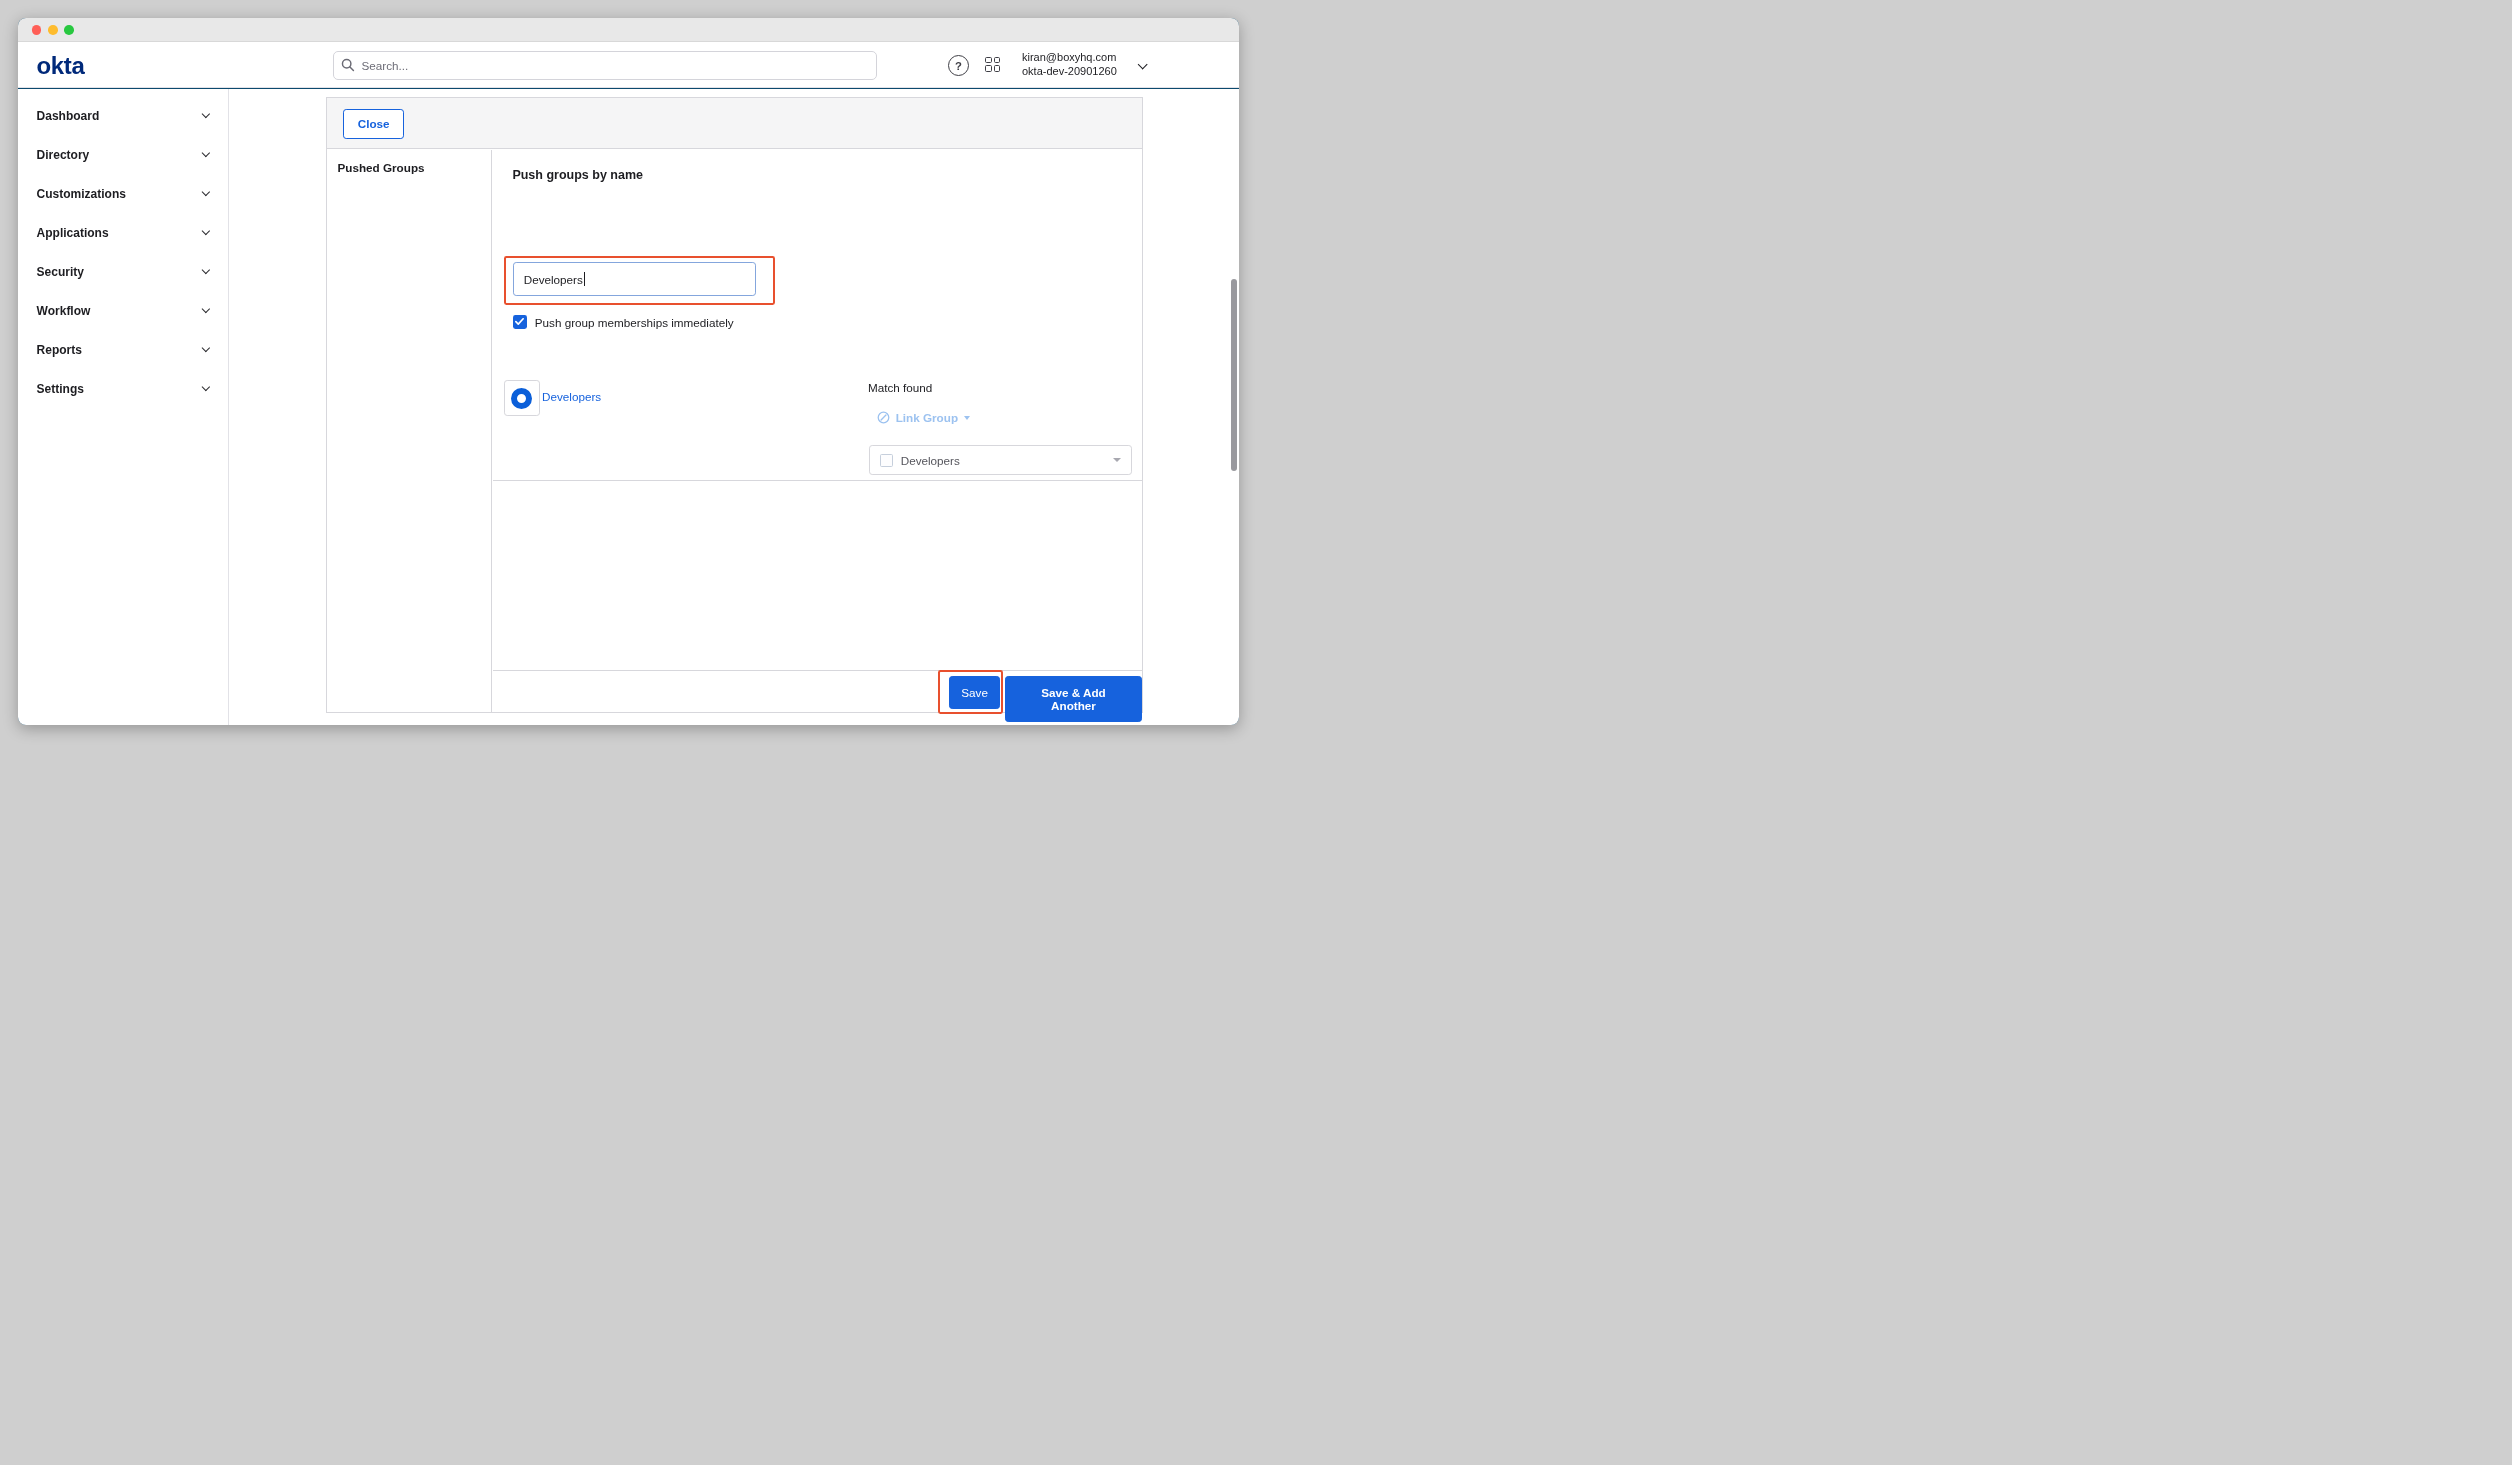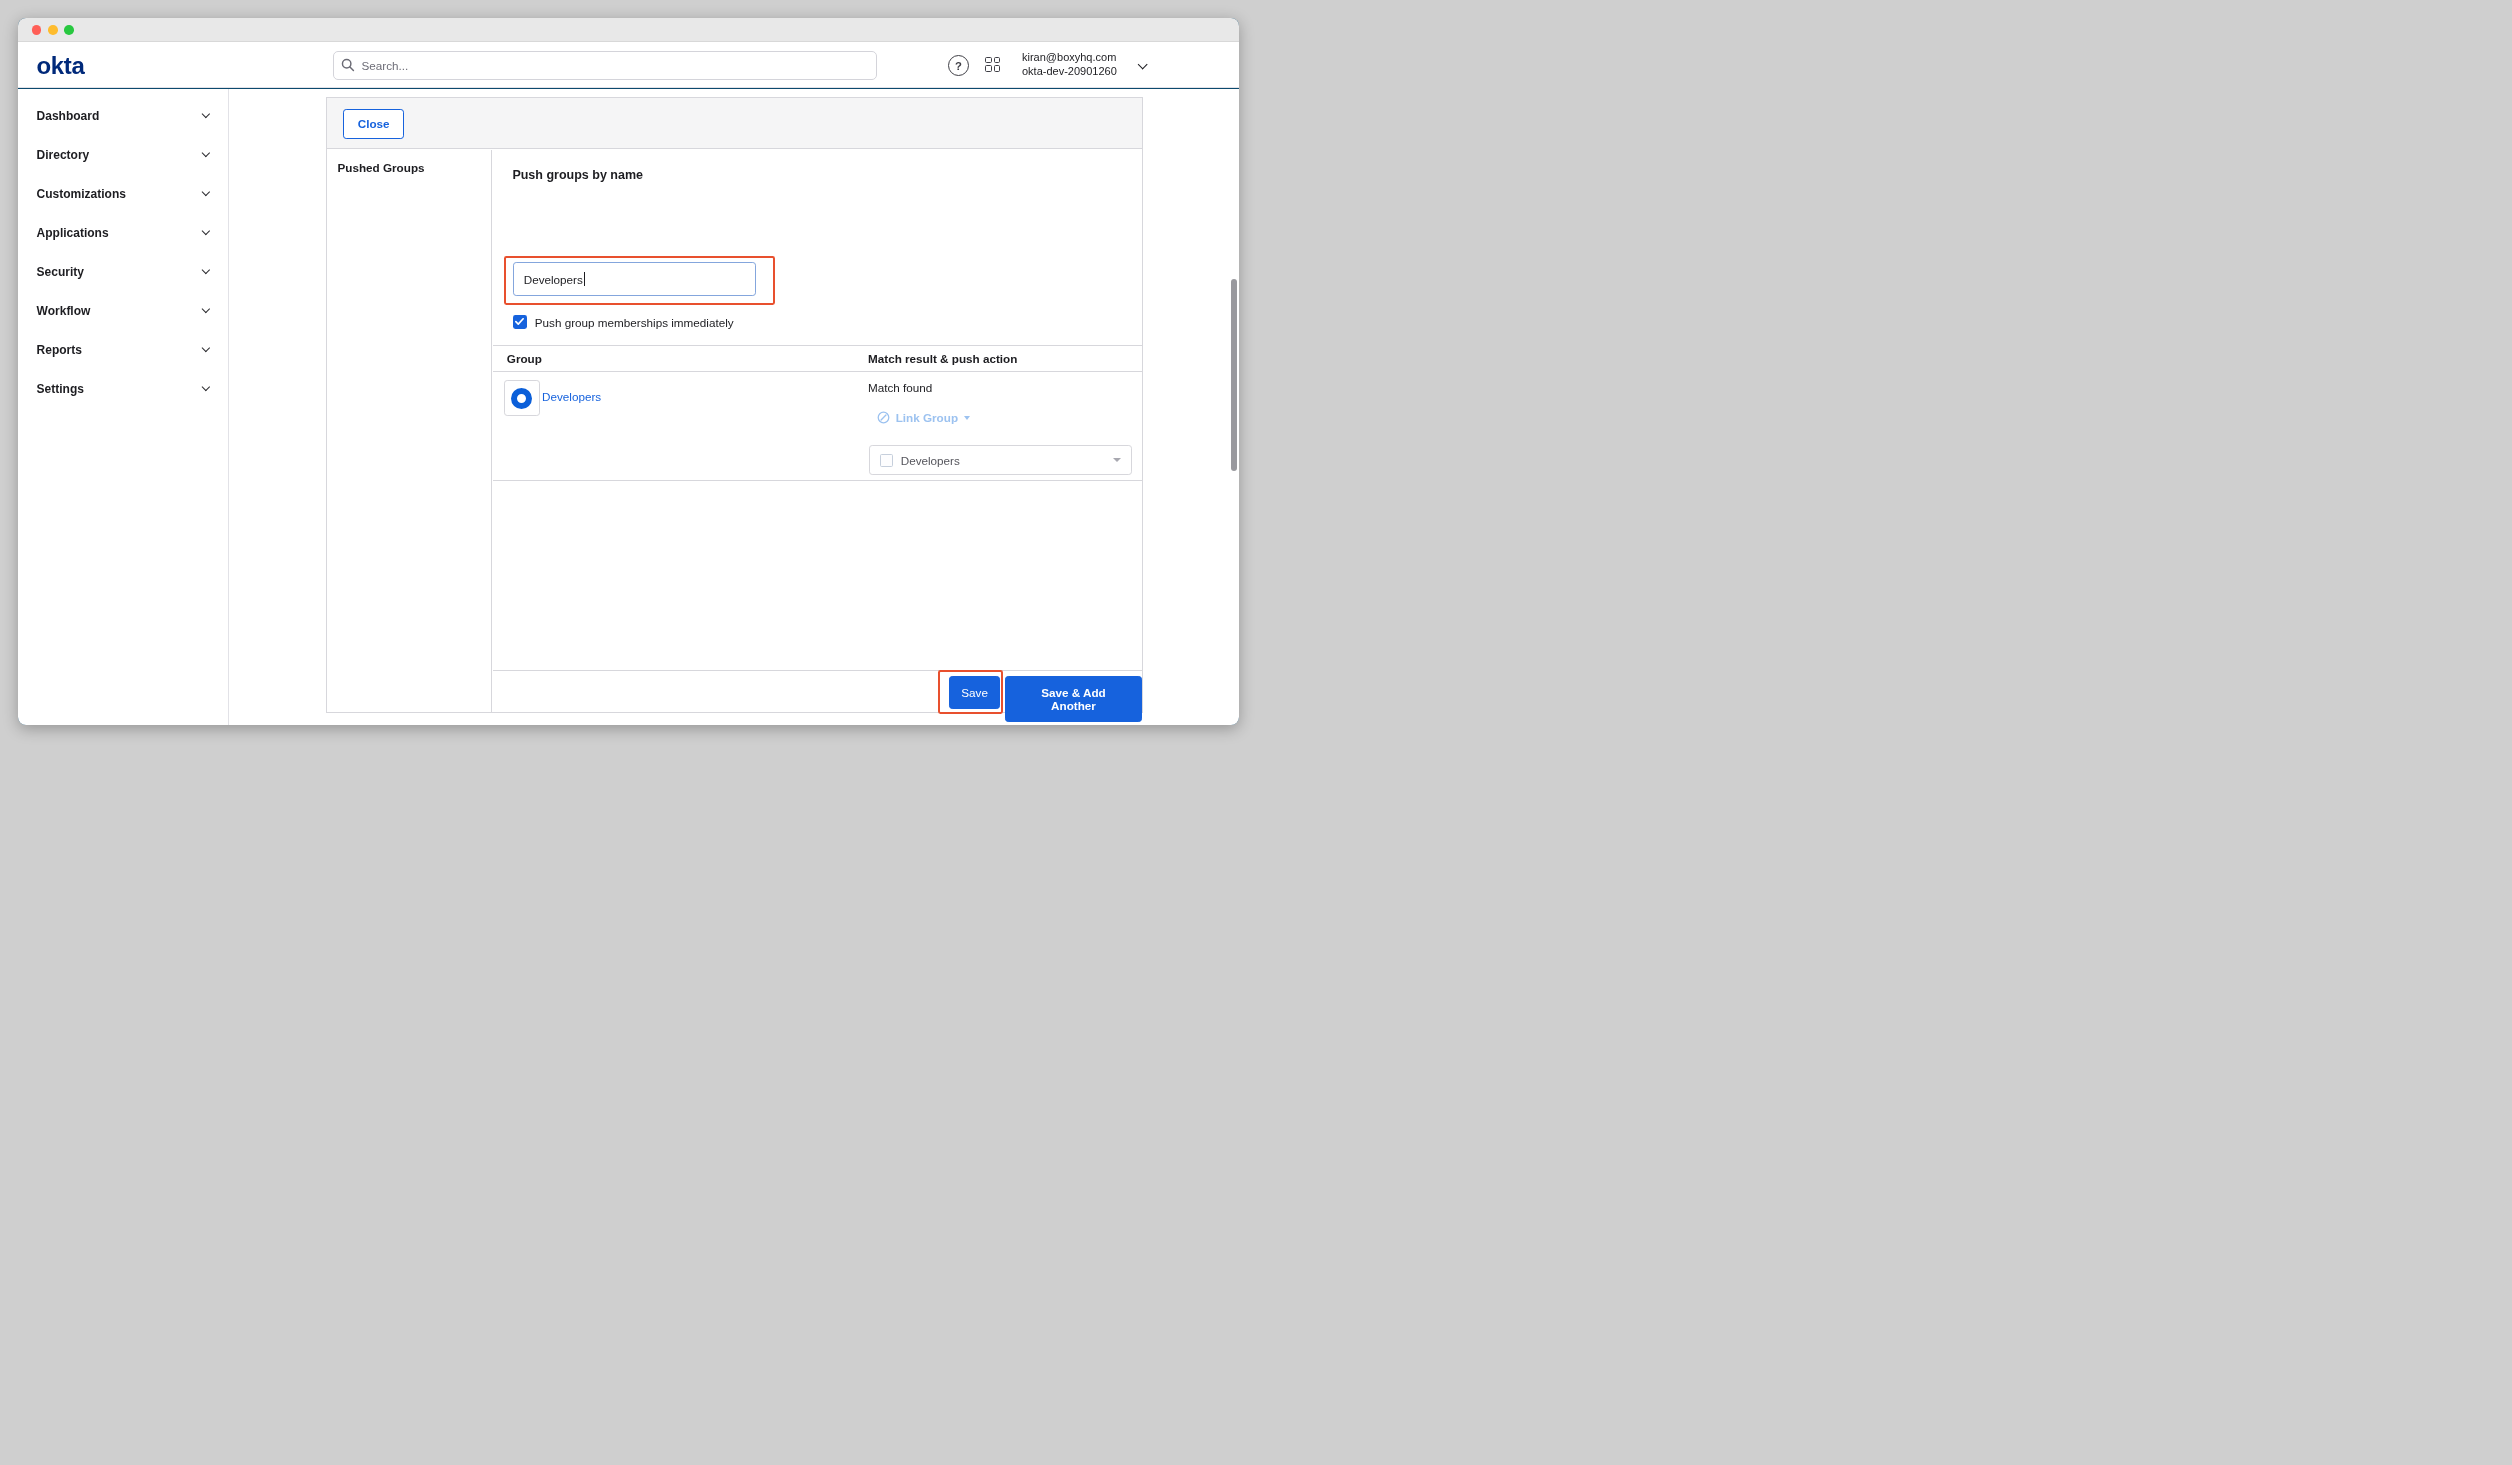--- a/index.html
+++ b/index.html
@@ -202,24 +202,20 @@
 
           <div class="cb-row">
             <span class="checkbox">
               <svg width="9" height="7.3" viewBox="0 0 11 9">
                 <polyline points="1,4.5 4,7.5 10,1" fill="none" stroke="#fff" stroke-width="2" stroke-linecap="round" stroke-linejoin="round"></polyline>
               </svg>
             </span>
             <span class="cb-label">Push group memberships immediately</span>
           </div>
 
-          <div class="table-head">
-            <span class="col-group">Group</span>
-            <span class="col-match">Match result &amp; push action</span>
-          </div>
 
           <div>
             <div class="avatar">
               <div class="donut"></div>
             </div>
             <a class="group-link">Developers</a>
 
             <div class="match-status">Match found</div>
 
             <div class="link-group">

